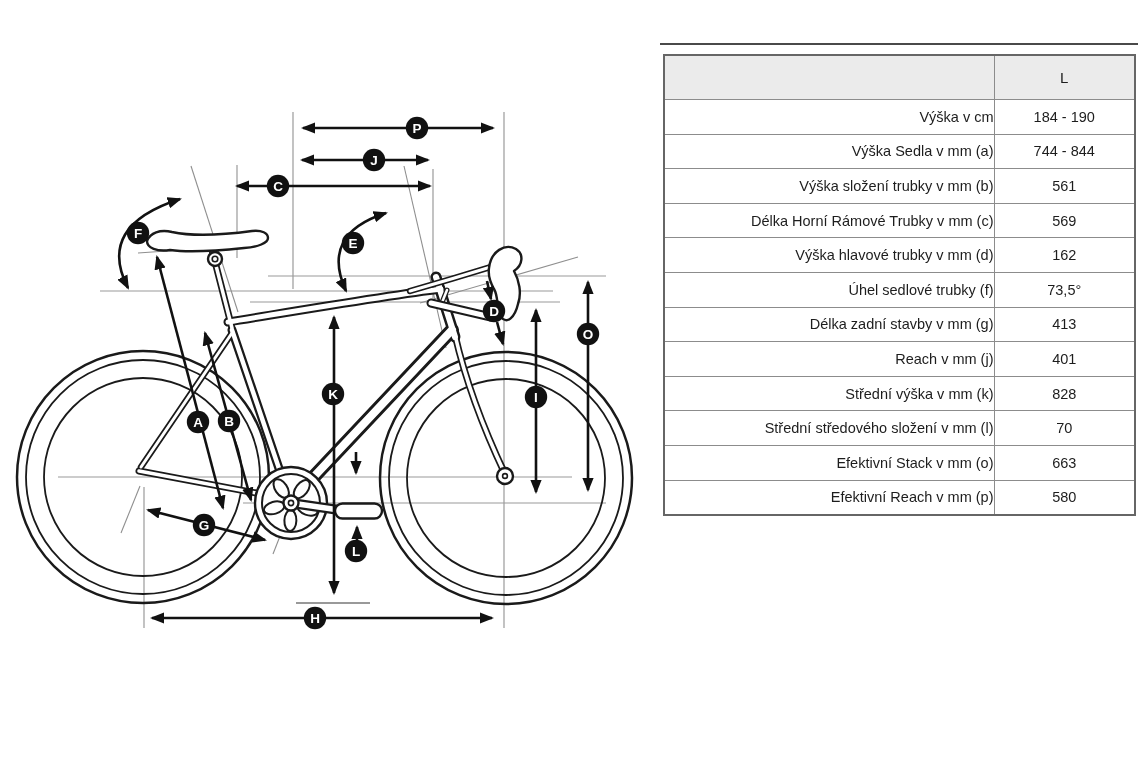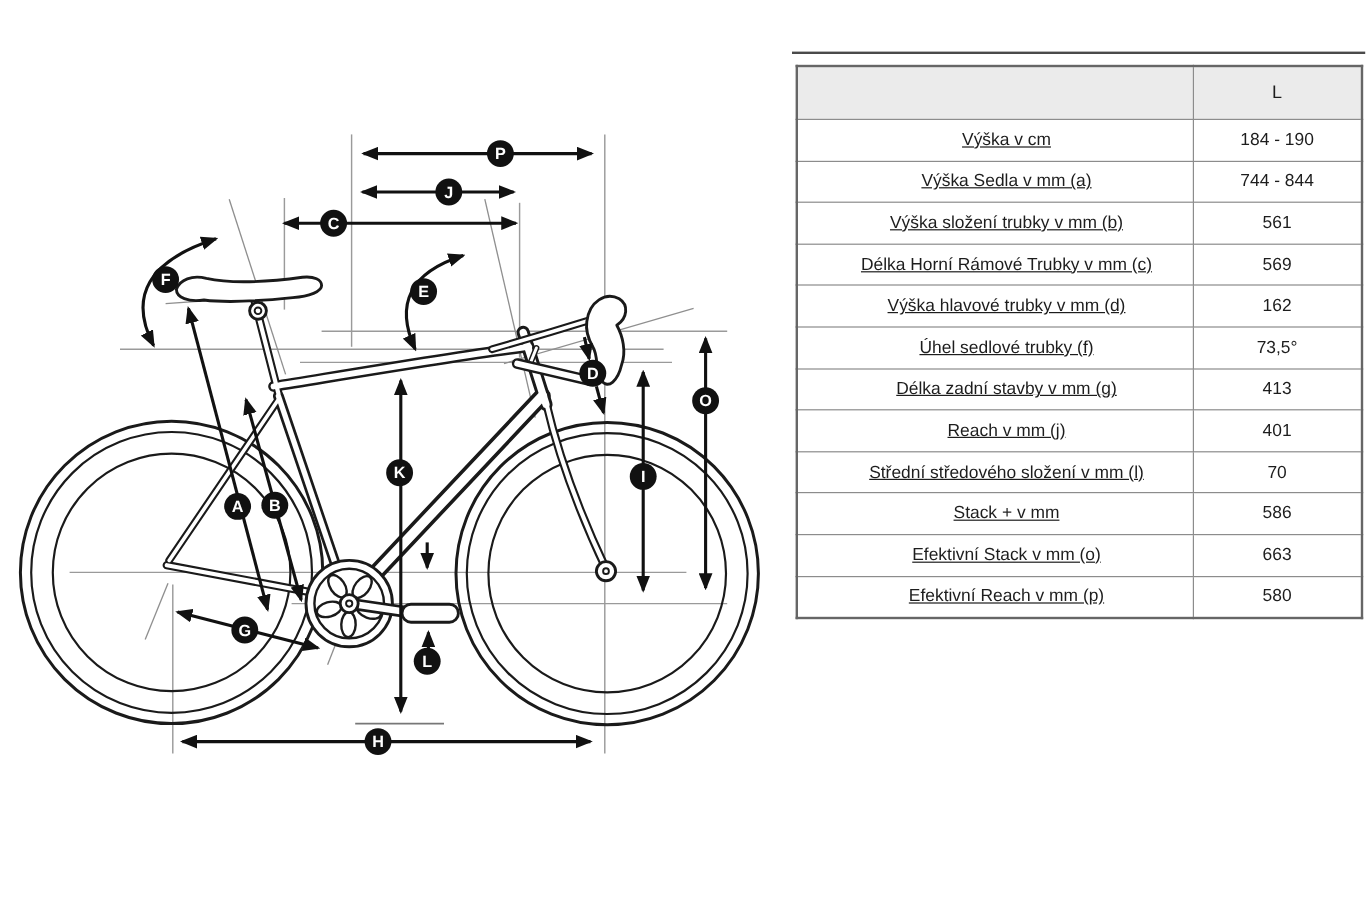--- a/index.html
+++ b/index.html
@@ -7,21 +7,21 @@
         font-family:"Liberation Sans",sans-serif;}
   #top-rule{position:absolute;left:660px;top:43px;width:478px;height:0;border-top:2px solid #4a4a4a;}
   #diagram-wrap{position:absolute;left:0;top:0;width:660px;height:765px;}
   
   #table-wrap{position:absolute;left:663px;top:54px;width:473px;}
   table.geo{border-collapse:collapse;width:473px;table-layout:fixed;
             font-size:14.5px;color:#1d1d1d;border:2px solid #666;}
   table.geo th,table.geo td{border:1px solid #8c8c8c;font-weight:400;overflow:hidden;white-space:nowrap;}
   table.geo thead th{height:41px;background:#ebebeb;font-size:15px;}
   table.geo tbody td{height:33.6px;padding:0;}
-  table.geo td:first-child{padding-left:19px;text-align:center;text-decoration:underline;}
+  table.geo td:first-child{padding-left:19px;text-align:right;}
   table.geo td.val,table.geo th.val{text-align:center;}
   
   .g{stroke:#9a9a9a;stroke-width:1.2;fill:none;}
   .gd{stroke:#8f8f8f;stroke-width:1.1;fill:none;}
   .tick{stroke:#777;stroke-width:1.4;fill:none;}
   .wl{fill:none;stroke:#1a1a1a;}
   .tb{fill:none;stroke:#1a1a1a;stroke-linecap:round;}
   .tw{fill:none;stroke:#ffffff;stroke-linecap:round;}
   .solid{fill:#ffffff;stroke:#1a1a1a;stroke-width:2.4;stroke-linejoin:round;}
   .a{stroke:#111;stroke-width:2.6;fill:none;}
@@ -225,26 +225,26 @@
           </tr>
           <tr>
             <td>Délka zadní stavby v mm (g)</td>
             <td class="val">413</td>
           </tr>
           <tr>
             <td>Reach v mm (j)</td>
             <td class="val">401</td>
           </tr>
           <tr>
+            <td>Střední výška v mm (k)</td>
+            <td class="val">828</td>
+          </tr>
+          <tr>
             <td>Střední středového složení v mm (l)</td>
             <td class="val">70</td>
-          </tr>
-          <tr>
-            <td>Stack + v mm</td>
-            <td class="val">586</td>
           </tr>
           <tr>
             <td>Efektivní Stack v mm (o)</td>
             <td class="val">663</td>
           </tr>
           <tr>
             <td>Efektivní Reach v mm (p)</td>
             <td class="val">580</td>
           </tr>
         </tbody>

